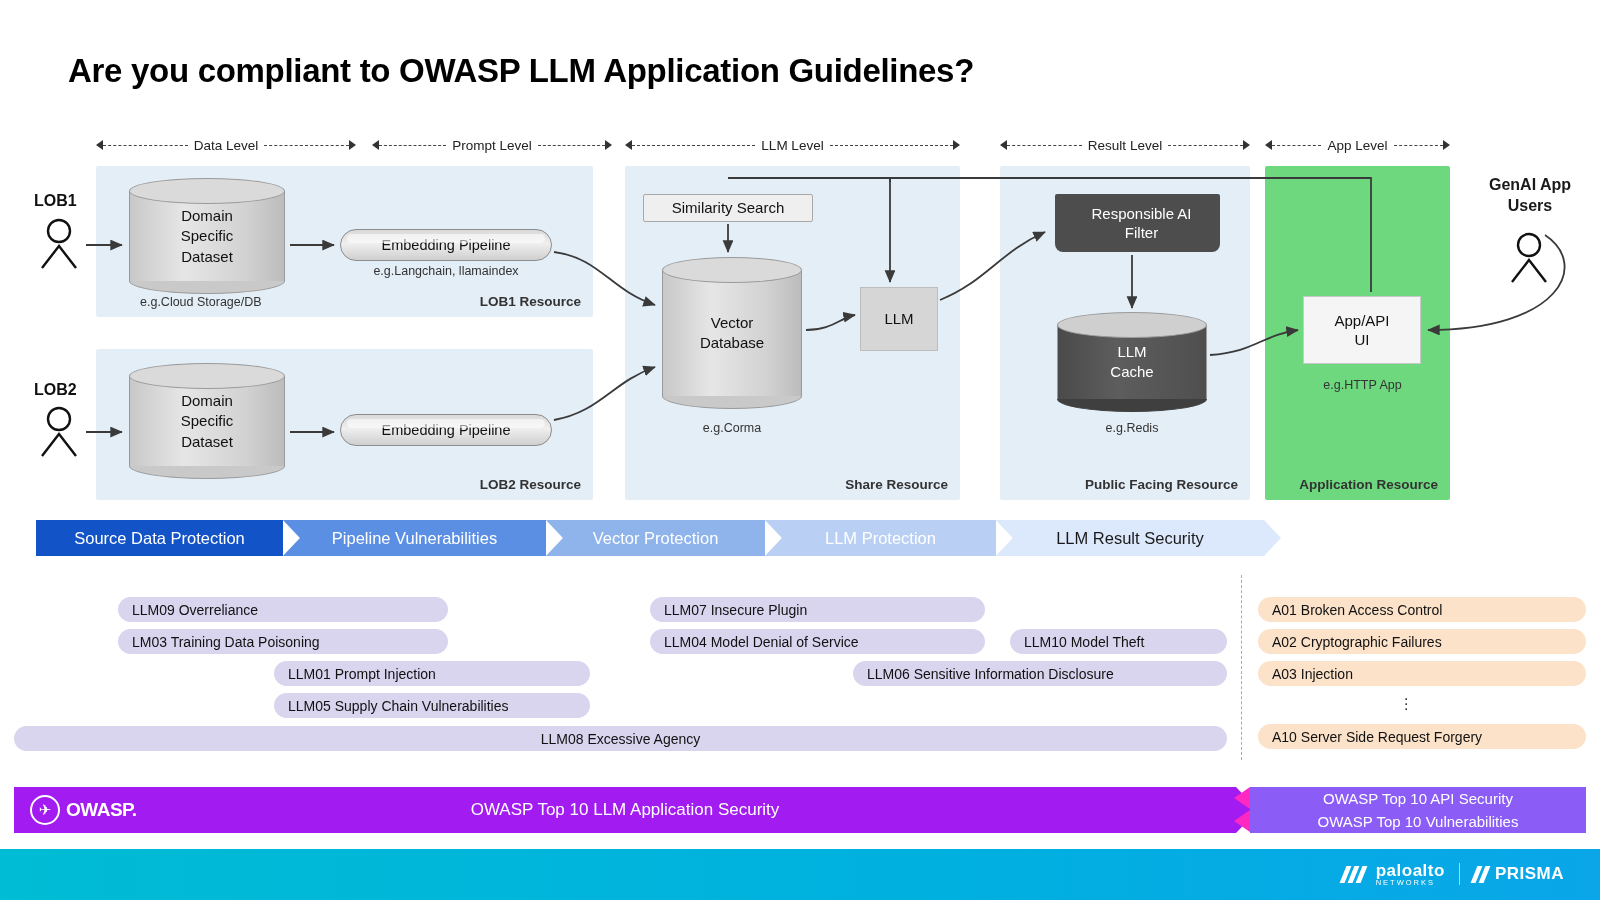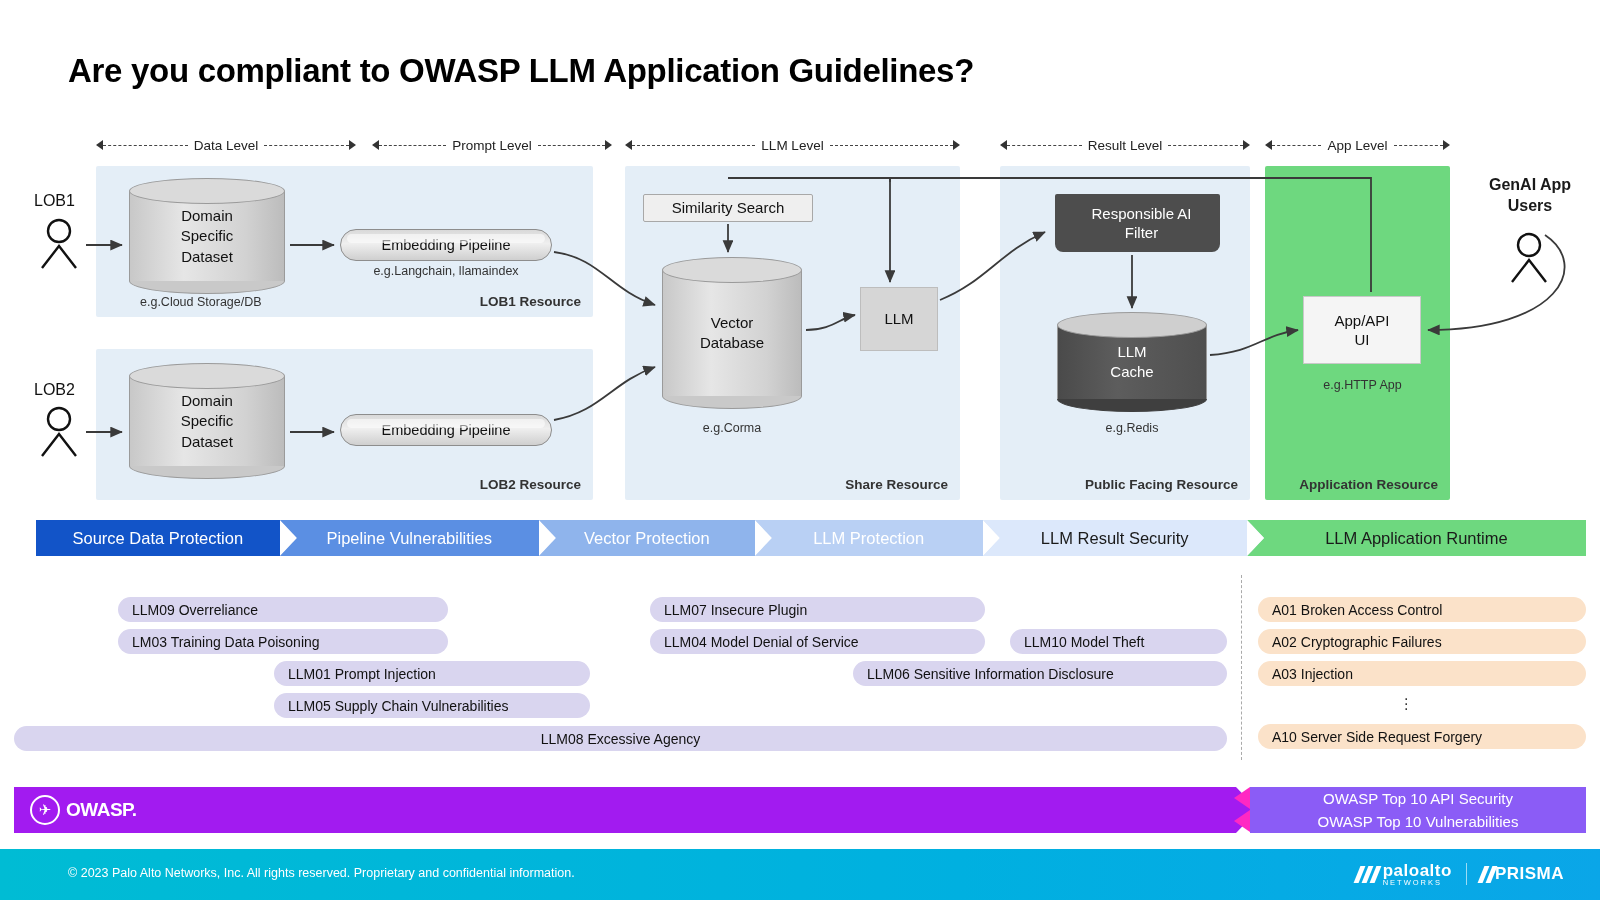--- a/index.html
+++ b/index.html
@@ -81,21 +81,21 @@
   .box {
     position:absolute; display:flex; align-items:center; justify-content:center;
     text-align:center; font-size:15px; line-height:1.3;
   }
   .box-grey { background:#d6d6d6; border:1px solid #bdbdbd; color:#111; }
   .box-dark { background:#4d4d4d; color:#fff; }
   .box-white { background:#f5f5f5; border:1px solid #c9c9c9; color:#111; }
   .box-outline { background:#efefef; border:1px solid #a8a8a8; color:#111; border-radius:2px;}
 
   
-  .person-label { position:absolute; font-size:16px; font-weight:normal; color:#111; }
+  .person-label { position:absolute; font-size:16px; font-weight:bold; color:#111; }
 
   
   #chevron-band { left:14px; top:520px; width:1572px; height:36px; display:flex;padding-left:22px; }
   .chev {
     position:relative; height:36px; display:flex; align-items:center;
     justify-content:center; color:#fff; font-size:16.5px; white-space:nowrap;
   }
   .chev .cap {
     position:absolute; right:-17px; top:0; width:0; height:0;
     border-top:18px solid transparent; border-bottom:18px solid transparent;
@@ -147,21 +147,21 @@
   }
 
   
   #footer {
     left:0; top:849px; width:1600px; height:51px;
     background:linear-gradient(to right,#00bcd4,#00b0e0 60%,#0aa6e8);
   }
   #footer-copy { position:absolute; left:68px; top:17px; font-size:12.5px; color:#fff; }
   #footer-brands { position:absolute; right:36px; top:13px; display:flex; align-items:center; gap:14px; color:#fff; }
   #footer-brands .sep { width:1px; height:22px; background:rgba(255,255,255,.6); }
-  .brand { display:flex; align-items:center; font-size:17px; font-weight:bold; letter-spacing:.5px;}
+  .brand { display:flex; align-items:center; gap:7px; font-size:17px; font-weight:bold; letter-spacing:.5px;}
   .brand .sub { font-size:7.5px; font-weight:normal; letter-spacing:2px; }
   .slash { display:inline-block; width:26px; height:17px; position:relative; }
   .slash i { position:absolute; top:0; width:5px; height:17px; background:#fff; transform:skewX(-22deg); }
 
   svg.overlay { position:absolute; left:0; top:0; width:1600px; height:900px; pointer-events:none; }
 </style>
 </head>
 <body>
 
 <div class="abs" id="page-title">Are you compliant to OWASP LLM Application Guidelines?</div>
@@ -375,24 +375,20 @@
   <div class="chev" style="width:231px;background:#b9d0f4;color:#fff;">
     <span class="notch"></span>
     <span>LLM Protection</span>
     <span class="cap" style="border-left:17px solid #b9d0f4;"></span>
   </div>
   <div class="chev" style="width:268px;background:#dce8fb;color:#1a1a1a;">
     <span class="notch"></span>
     <span>LLM Result Security</span>
     <span class="cap" style="border-left:17px solid #dce8fb;"></span>
   </div>
-  <div class="chev" style="width:344px;background:#6ed87f;color:#1a1a1a;">
-    <span class="notch"></span>
-    <span>LLM Application Runtime</span>
-  </div>
 </div>
 
 <div class="abs risk risk-purple" style="left:118px; top:597px; width:330px;">
   <span>LLM09 Overreliance</span>
 </div>
 <div class="abs risk risk-purple" style="left:118px; top:629px; width:330px;">
   <span>LM03 Training Data Poisoning</span>
 </div>
 <div class="abs risk risk-purple" style="left:274px; top:661px; width:316px;">
   <span>LLM01 Prompt Injection</span>
@@ -430,34 +426,34 @@
 <div class="abs" id="risk-dots">.<br>.<br>.</div>
 <div class="abs risk risk-orange" style="left:1258px; top:724px; width:328px;">
   <span>A10 Server Side Request Forgery</span>
 </div>
 
 <div class="abs" id="owasp-bar">
   <div id="owasp-logo">
     <span class="ring">✈</span>
     <span class="wordmark">OWASP.</span>
   </div>
+  <span>OWASP Top 10 LLM Application Security</span>
   <span class="cap"></span>
 </div>
 
 <div class="abs pink-bar" style="left:1250px; top:787px; width:336px;">
   <span class="cap"></span>
   <span>OWASP Top 10 API Security</span>
 </div>
 <div class="abs pink-bar" style="left:1250px; top:810px; width:336px;">
   <span class="cap"></span>
   <span>OWASP Top 10 Vulnerabilities</span>
 </div>
 
 <div class="abs" id="footer">
-  <div id="footer-copy">© 2023 Palo Alto Networks, Inc. All rights reserved. Proprietary and confidential information.</div>
   <div id="footer-brands">
     <span class="brand">
       <span class="slash">
         <i style="left:0;"></i>
           <i style="left:8px;"></i>
           <i style="left:16px;"></i>
       </span>
       <span style="display:flex;flex-direction:column;line-height:1;">
         <span>paloalto</span>
         <span class="sub">NETWORKS</span>

